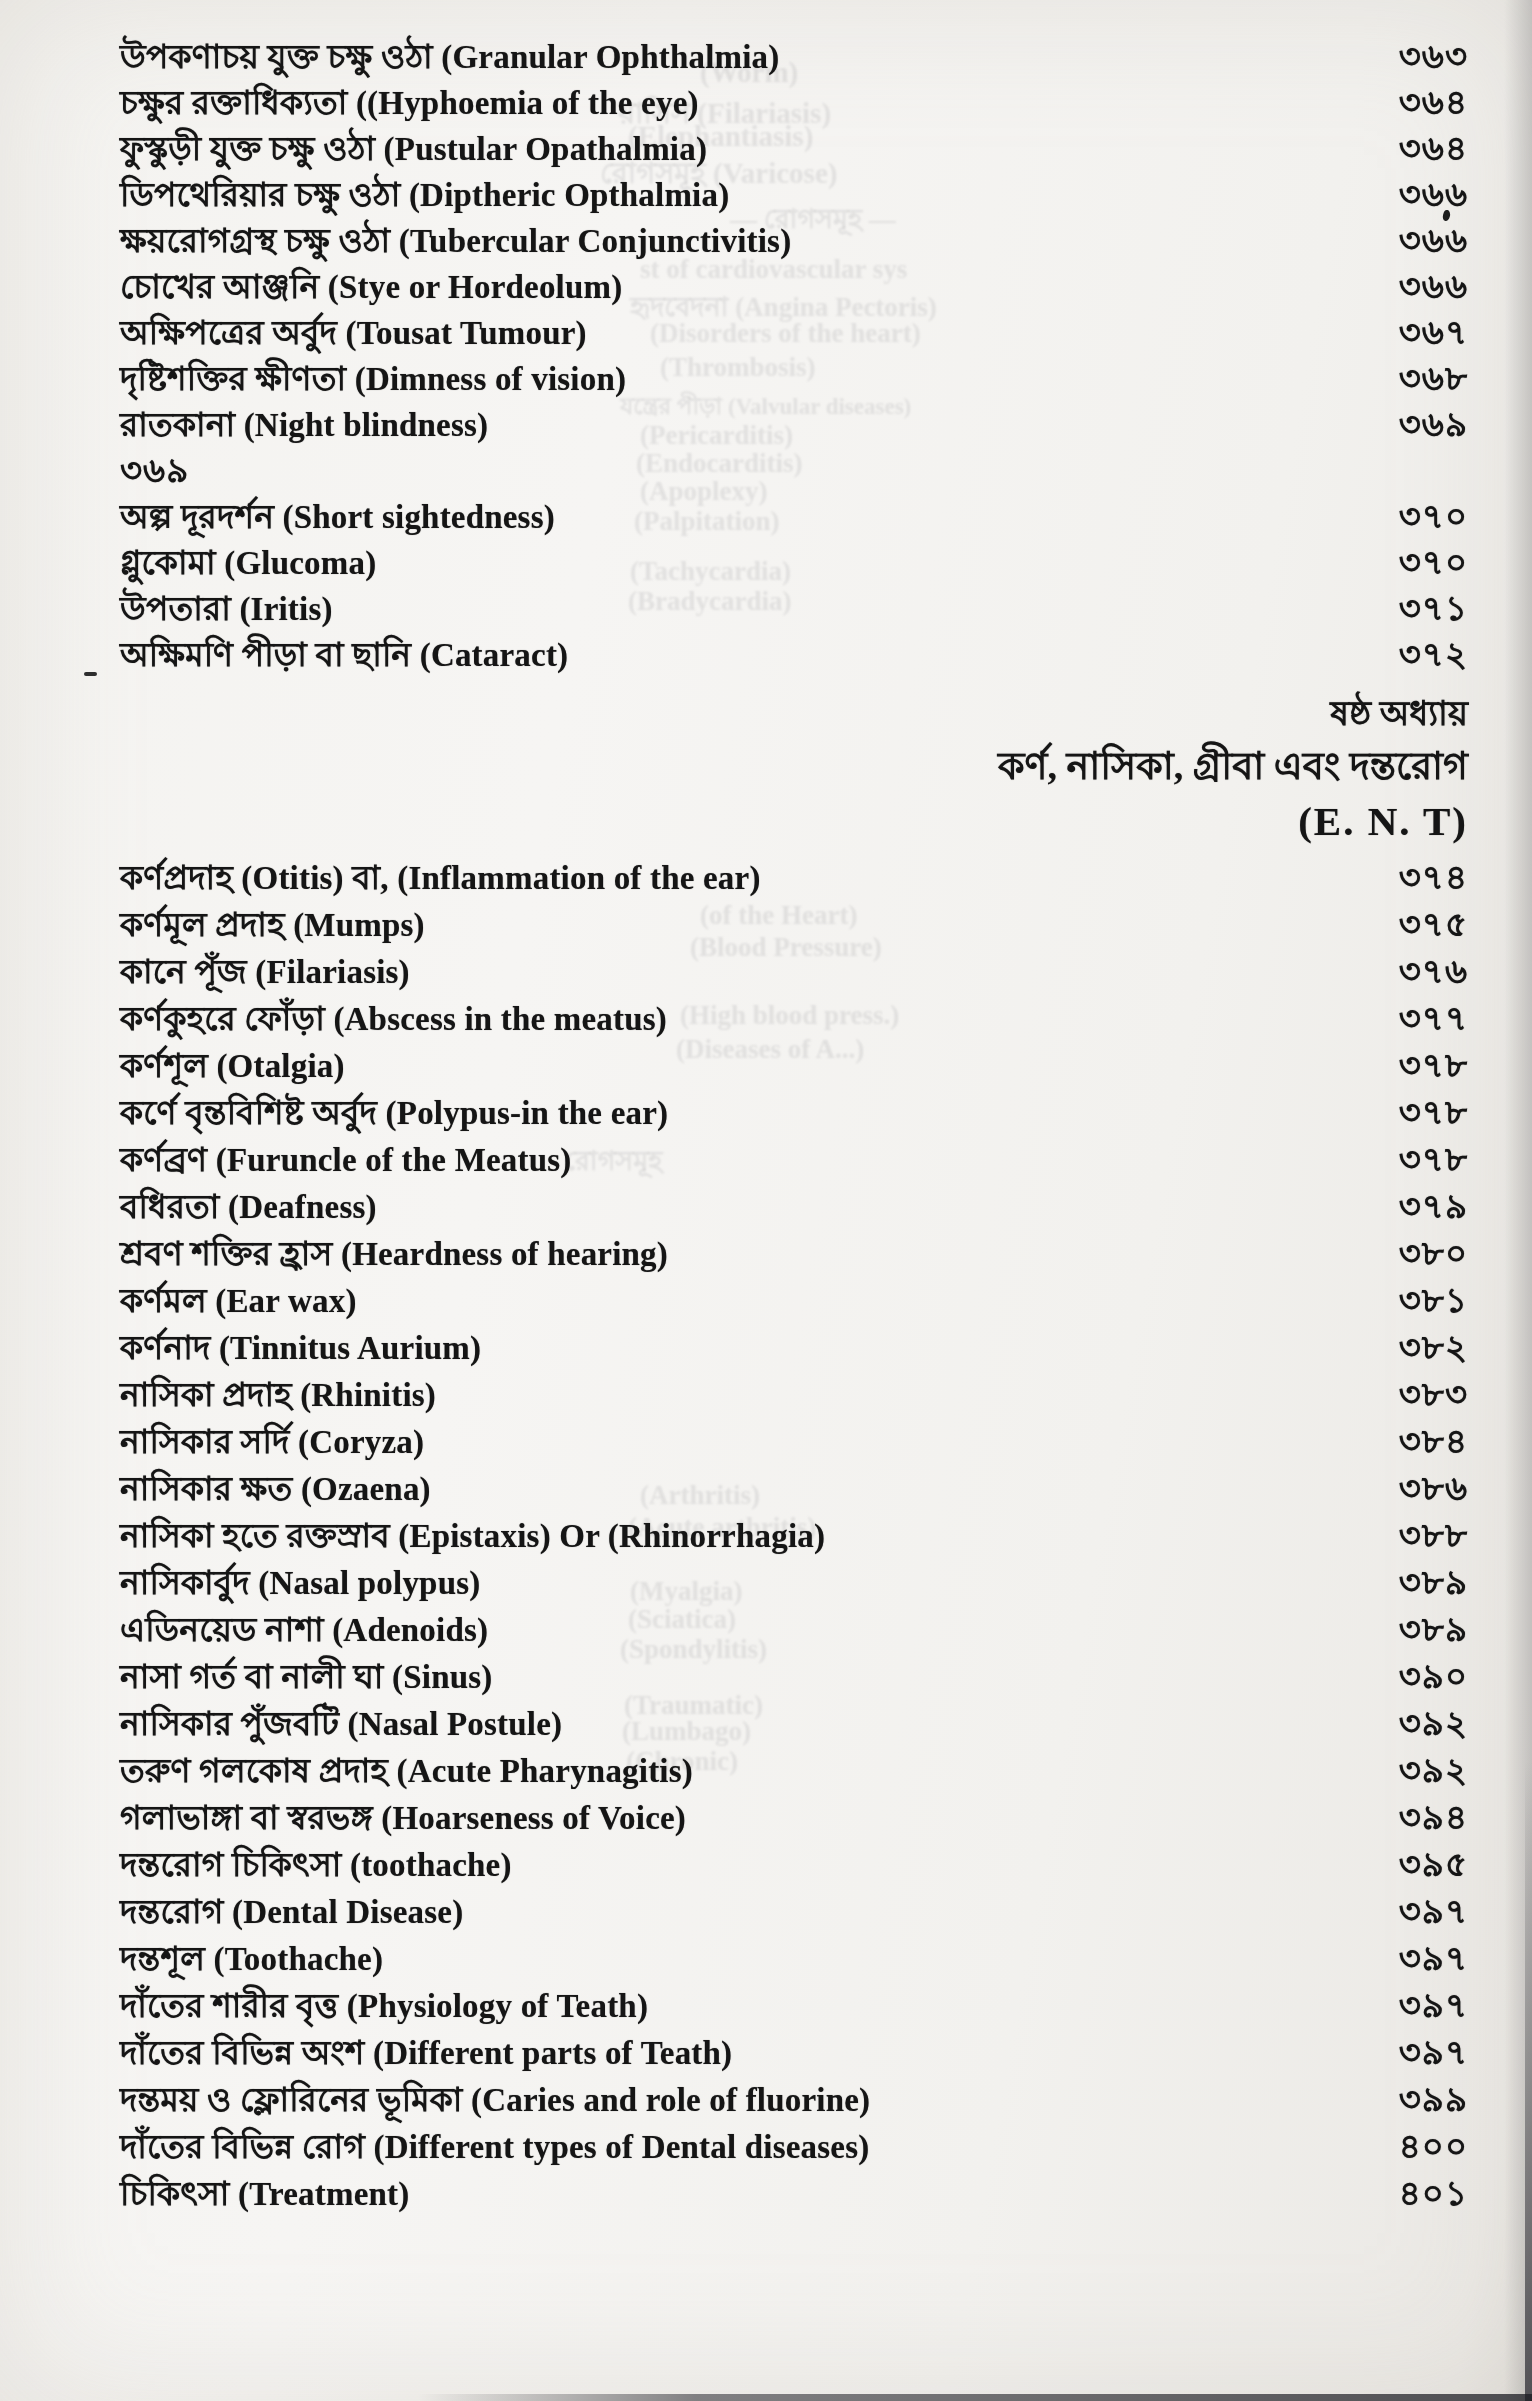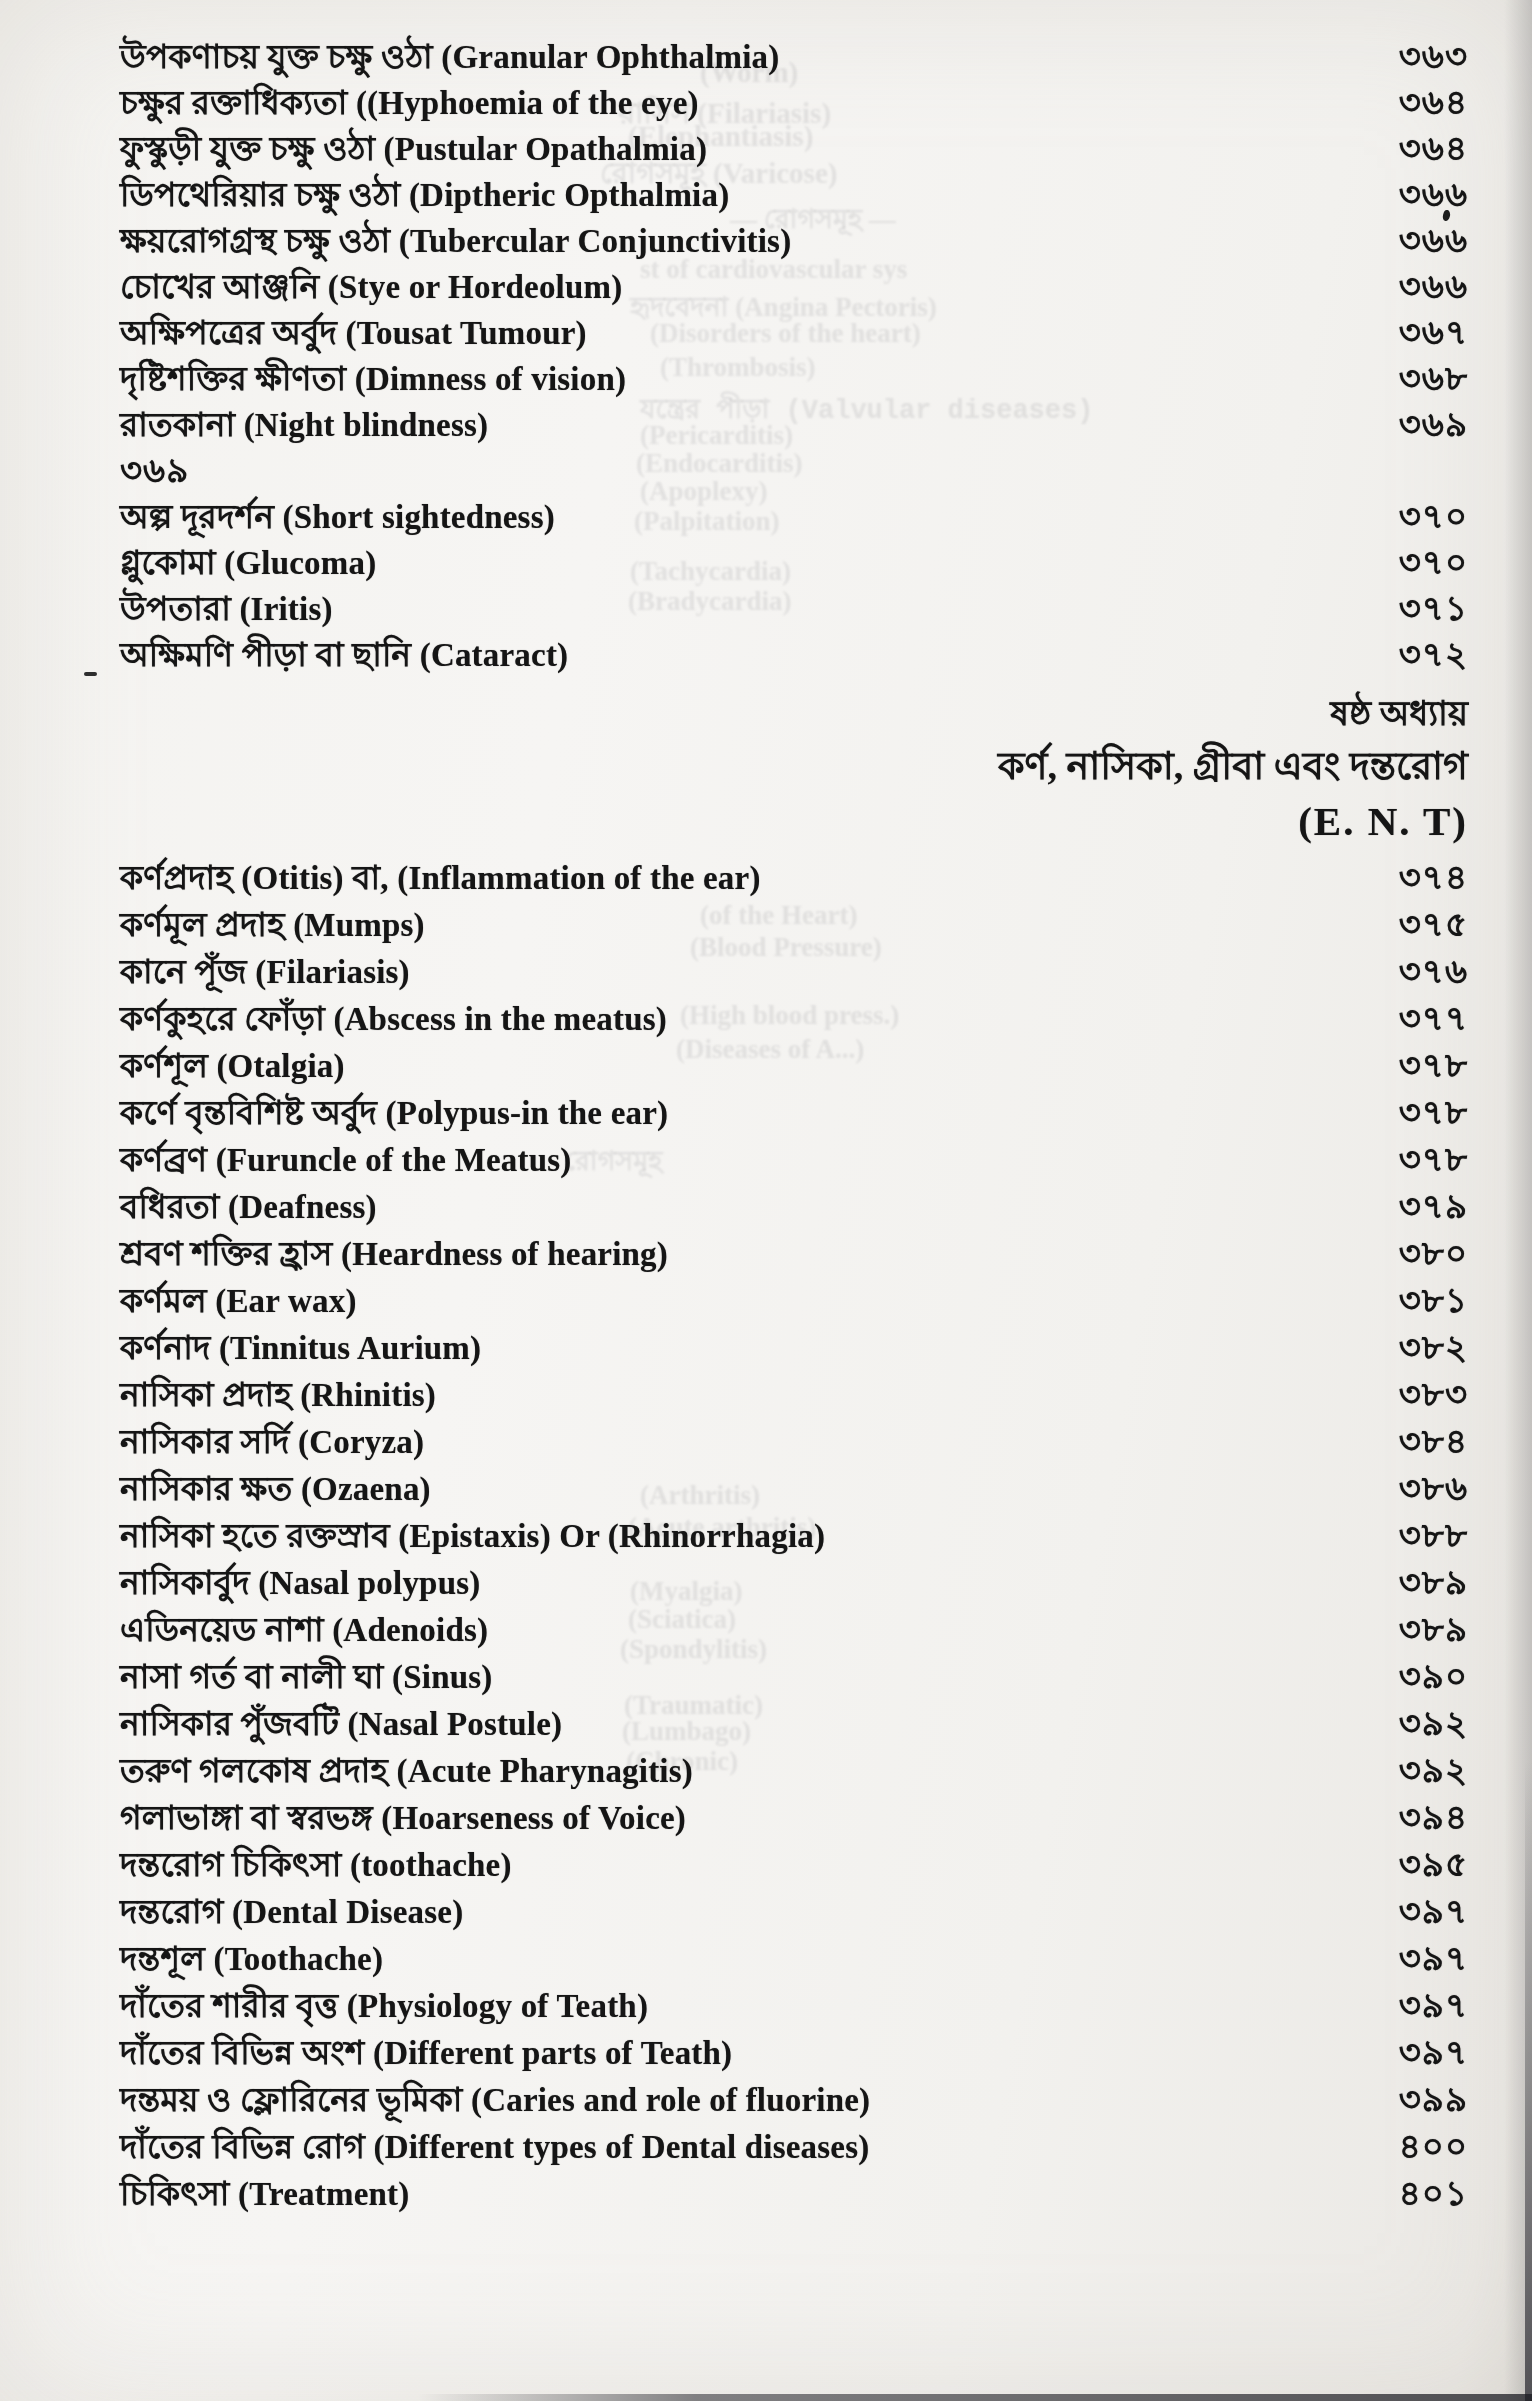--- a/index.html
+++ b/index.html
@@ -90,21 +90,21 @@
   <div class="ghost-layer" id="ghost-layer">
       <span class="ghost" style="left: 700px; top: 56px; font-size: 29px;">(Worm)</span>
       <span class="ghost" style="left: 618px; top: 90px; font-size: 29px;">য়াসিস (Filariasis)</span>
       <span class="ghost" style="left: 628px; top: 120px; font-size: 29px;">(Elephantiasis)</span>
       <span class="ghost" style="left: 600px; top: 150px; font-size: 29px;">রোগসমূহ (Varicose)</span>
       <span class="ghost" style="left: 730px; top: 198px; font-size: 27px;">— রোগসমূহ —</span>
       <span class="ghost" style="left: 640px; top: 254px; font-size: 27px;">st of cardiovascular sys</span>
       <span class="ghost" style="left: 630px; top: 286px; font-size: 27px;">হৃদবেদনা (Angina Pectoris)</span>
       <span class="ghost" style="left: 650px; top: 318px; font-size: 27px;">(Disorders of the heart)</span>
       <span class="ghost" style="left: 660px; top: 352px; font-size: 27px;">(Thrombosis)</span>
-      <span class="ghost" style="left: 640px; top: 388px; font-size: 27px; font-family: Liberation Mono, monospace;">যন্ত্রের পীড়া (Valvular diseases)</span>
+      <span class="ghost" style="left: 620px; top: 388px; font-size: 23px;">যন্ত্রের পীড়া (Valvular diseases)</span>
       <span class="ghost" style="left: 640px; top: 420px; font-size: 27px;">(Pericarditis)</span>
       <span class="ghost" style="left: 636px; top: 448px; font-size: 27px;">(Endocarditis)</span>
       <span class="ghost" style="left: 640px; top: 476px; font-size: 27px;">(Apoplexy)</span>
       <span class="ghost" style="left: 634px; top: 506px; font-size: 27px;">(Palpitation)</span>
       <span class="ghost" style="left: 630px; top: 556px; font-size: 27px;">(Tachycardia)</span>
       <span class="ghost" style="left: 628px; top: 586px; font-size: 27px;">(Bradycardia)</span>
       <span class="ghost" style="left: 700px; top: 900px; font-size: 27px;">(of the Heart)</span>
       <span class="ghost" style="left: 690px; top: 932px; font-size: 27px;">(Blood Pressure)</span>
       <span class="ghost" style="left: 680px; top: 1000px; font-size: 27px;">(High blood press.)</span>
       <span class="ghost" style="left: 676px; top: 1034px; font-size: 27px;">(Diseases of A...)</span>

